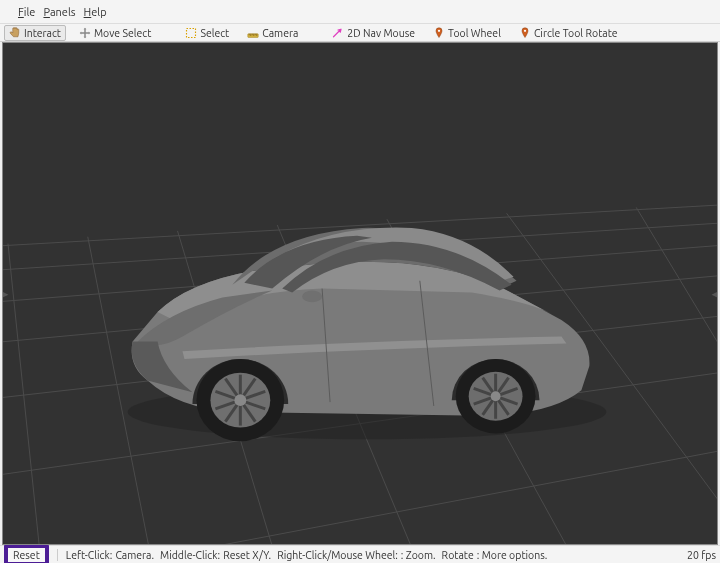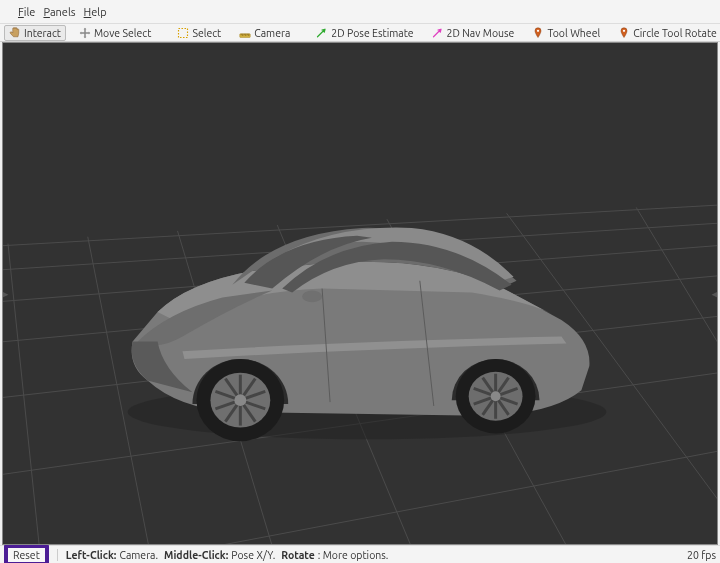--- a/index.html
+++ b/index.html
@@ -90,21 +90,21 @@
   .statusbar .reset-btn {
     border: 4px solid #4c1d95;
     background: #f8f8f8;
     border-radius: 2px;
     padding: 1px 5px;
     cursor: pointer;
   }
   .statusbar .hint { display:inline-flex; gap:3px; align-items:center;}
   .statusbar .sep { border-left:1px solid #ccc; height:12px; margin:0 2px; }
   .statusbar .fill { flex:1; }
-  .statusbar b { font-weight:700; }
+  .statusbar b { font-weight:400; }
 </style>
 </head>
 <body>
 
 <div class="menubar">
   <span class="menu-item"><span class="ul">F</span>ile</span>
   <span class="menu-item"><span class="ul">P</span>anels</span>
   <span class="menu-item"><span class="ul">H</span>elp</span>
 </div>
 
@@ -141,28 +141,20 @@
       <svg viewBox="0 0 16 16">
           <rect x="1" y="9" width="14" height="5" rx="1" fill="#d0b040" stroke="#a08020" stroke-width=".6"></rect>
           <path d="M3 9v2M5 9v3M7 9v2M9 9v3M11 9v2M13 9v3" stroke="#705010" stroke-width=".8"></path>
         </svg>
     </span>
     <span>Camera</span>
   </span>
 
   <span style="width:8px"></span>
 
-  <span class="tool">
-    <span class="tool-icon">
-      <svg viewBox="0 0 16 16">
-          <path d="M2 13 L12 3 M12 3 L8 4 M12 3 L11 7" stroke="#2eaa2e" stroke-width="1.6" fill="none" stroke-linecap="round"></path>
-        </svg>
-    </span>
-    <span>2D Pose Estimate</span>
-  </span>
   <span class="tool">
     <span class="tool-icon">
       <svg viewBox="0 0 16 16">
           <path d="M2 13 L12 3 M12 3 L8 4 M12 3 L11 7" stroke="#e040c0" stroke-width="1.6" fill="none" stroke-linecap="round"></path>
         </svg>
     </span>
     <span>2D Nav Mouse</span>
   </span>
   <span class="tool">
     <span class="tool-icon">
@@ -313,21 +305,25 @@
 
 <div class="statusbar">
   <span class="reset-btn">Reset</span>
   <span class="sep"></span>
   <span class="hint">
     <b>Left-Click:</b>
     <span>Camera.</span>
   </span>
   <span class="hint">
     <b>Middle-Click:</b>
-    <span>Pose X/Y.</span>
+    <span>Reset X/Y.</span>
+  </span>
+  <span class="hint">
+    <b>Right-Click/Mouse Wheel:</b>
+    <span>: Zoom.</span>
   </span>
   <span class="hint">
     <b>Rotate</b>
     <span>: More options.</span>
   </span>
   <span class="fill"></span>
   <span>20 fps</span>
 </div>
 
 </body></html>

